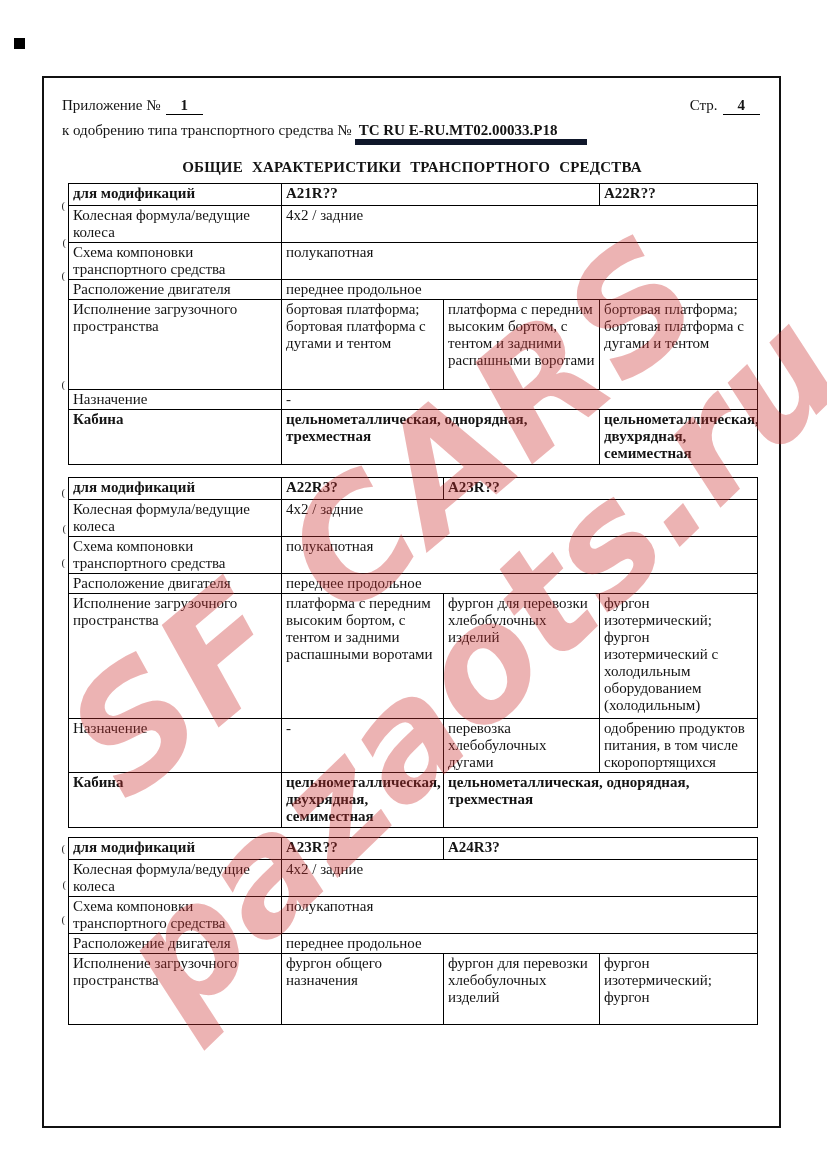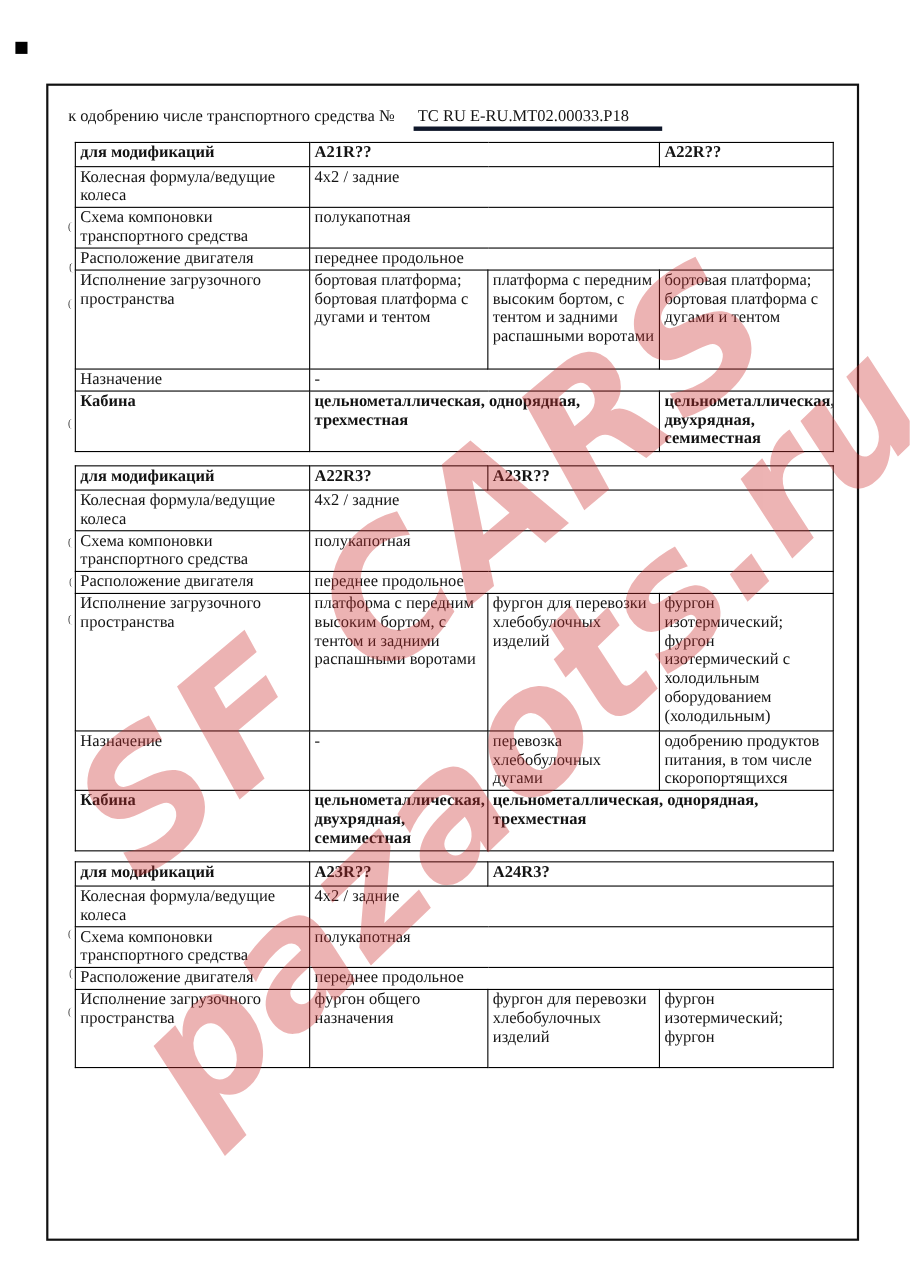--- a/index.html
+++ b/index.html
@@ -10,21 +10,21 @@
   }
   .corner-mark { position:absolute; left:14px; top:38px; width:11px; height:11px; background:#000; }
   .page-frame { position:absolute; left:42px; top:76px; width:735px; height:1048px; border:2.4px solid #111; }
 
   .content { position:absolute; left:62px; top:97px; width:700px; }
 
   .hdr-line1 { display:flex; justify-content:space-between; font-size:15px; height:24px; }
   .hdr-line2 { font-size:15px; margin-top:1px; height:24px; }
   .u-num { font-weight:bold; border-bottom:1.7px solid #000; padding:0 15px 1px 15px; margin-left:5px; }
   .hdr-right { margin-right:2px; }
-  .u-approval { font-weight:normal; border-bottom:4px solid #0f172a; padding:0 30px 1px 4px; margin-left:17px; white-space:nowrap; }
+  .u-approval { font-weight:bold; border-bottom:6px solid #0f172a; padding:0 30px 1px 4px; margin-left:3px; white-space:nowrap; }
 
   .title { margin-top:13px; text-align:center; font-weight:bold; font-size:15px; word-spacing:5px; letter-spacing:0.2px; }
 
   table.spec { border-collapse:collapse; table-layout:fixed; width:689px; margin-left:6px; background:transparent; }
   table.spec td {
     border:1.7px solid #000; padding:1px 4px; font-size:15px; line-height:17px;
     text-align:left; vertical-align:top; overflow:hidden;
   }
   table.spec tr.head td { font-weight:bold; height:19px; }
   td.lbl { text-align:left; }
@@ -64,25 +64,34 @@
 <div class="art" style="left:62px;top:381px"></div>
 <div class="art" style="left:62px;top:489px"></div>
 <div class="art" style="left:63px;top:525px"></div>
 <div class="art" style="left:62px;top:559px"></div>
 <div class="art" style="left:62px;top:845px"></div>
 <div class="art" style="left:63px;top:881px"></div>
 <div class="art" style="left:62px;top:916px"></div>
 
 <div class="content">
 
+  <div class="hdr-line1">
+    <div class="hdr-left">
+      <span>Приложение №</span><span class="u-num">1</span>
+    </div>
+    <div class="hdr-right">
+      <span>Стр.</span><span class="u-num">4</span>
+    </div>
+  </div>
 
   <div class="hdr-line2">
-    <span>к одобрению числе транспортного средства №</span><span class="u-approval">ТС RU E-RU.МТ02.00033.Р18</span>
+    <span>к одобрению типа транспортного средства №</span><span class="u-approval">ТС RU E-RU.МТ02.00033.Р18</span>
   </div>
 
+  <div class="title">ОБЩИЕ ХАРАКТЕРИСТИКИ ТРАНСПОРТНОГО СРЕДСТВА</div>
 
   <table class="spec t1">
     <colgroup>
         <col style="width:213px">
         <col style="width:162px">
         <col style="width:156px">
         <col style="width:158px">
       </colgroup>
     <tbody>
         <tr class="head">

